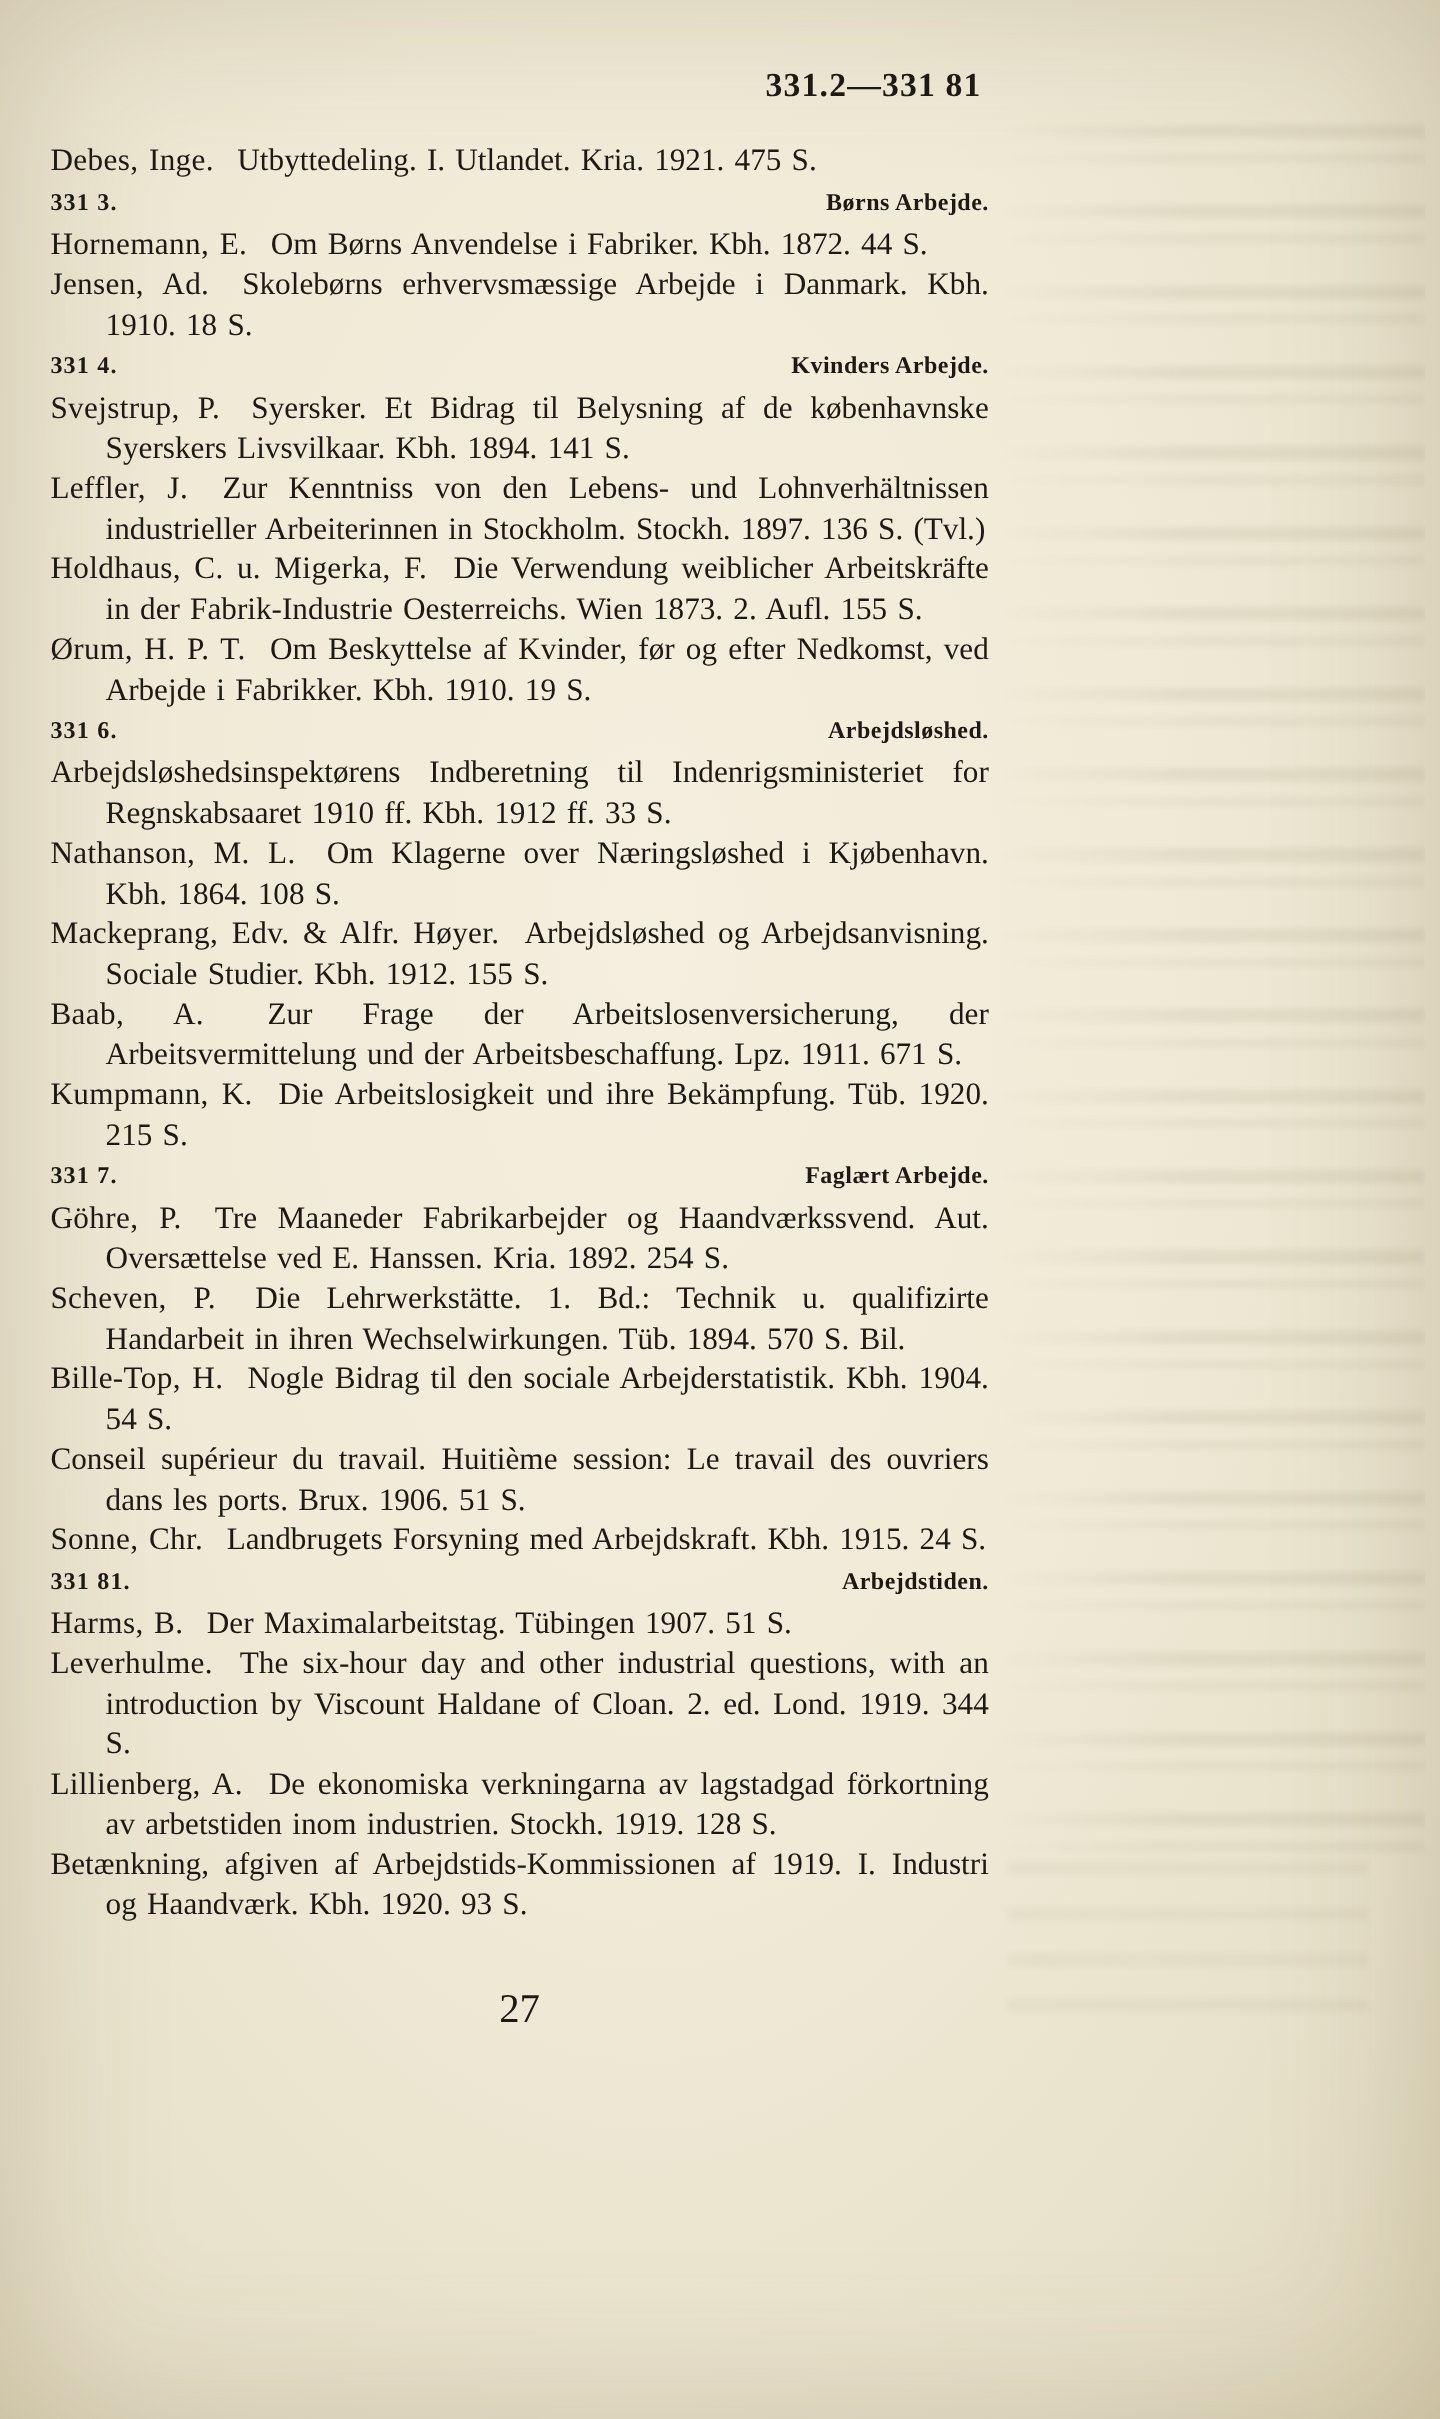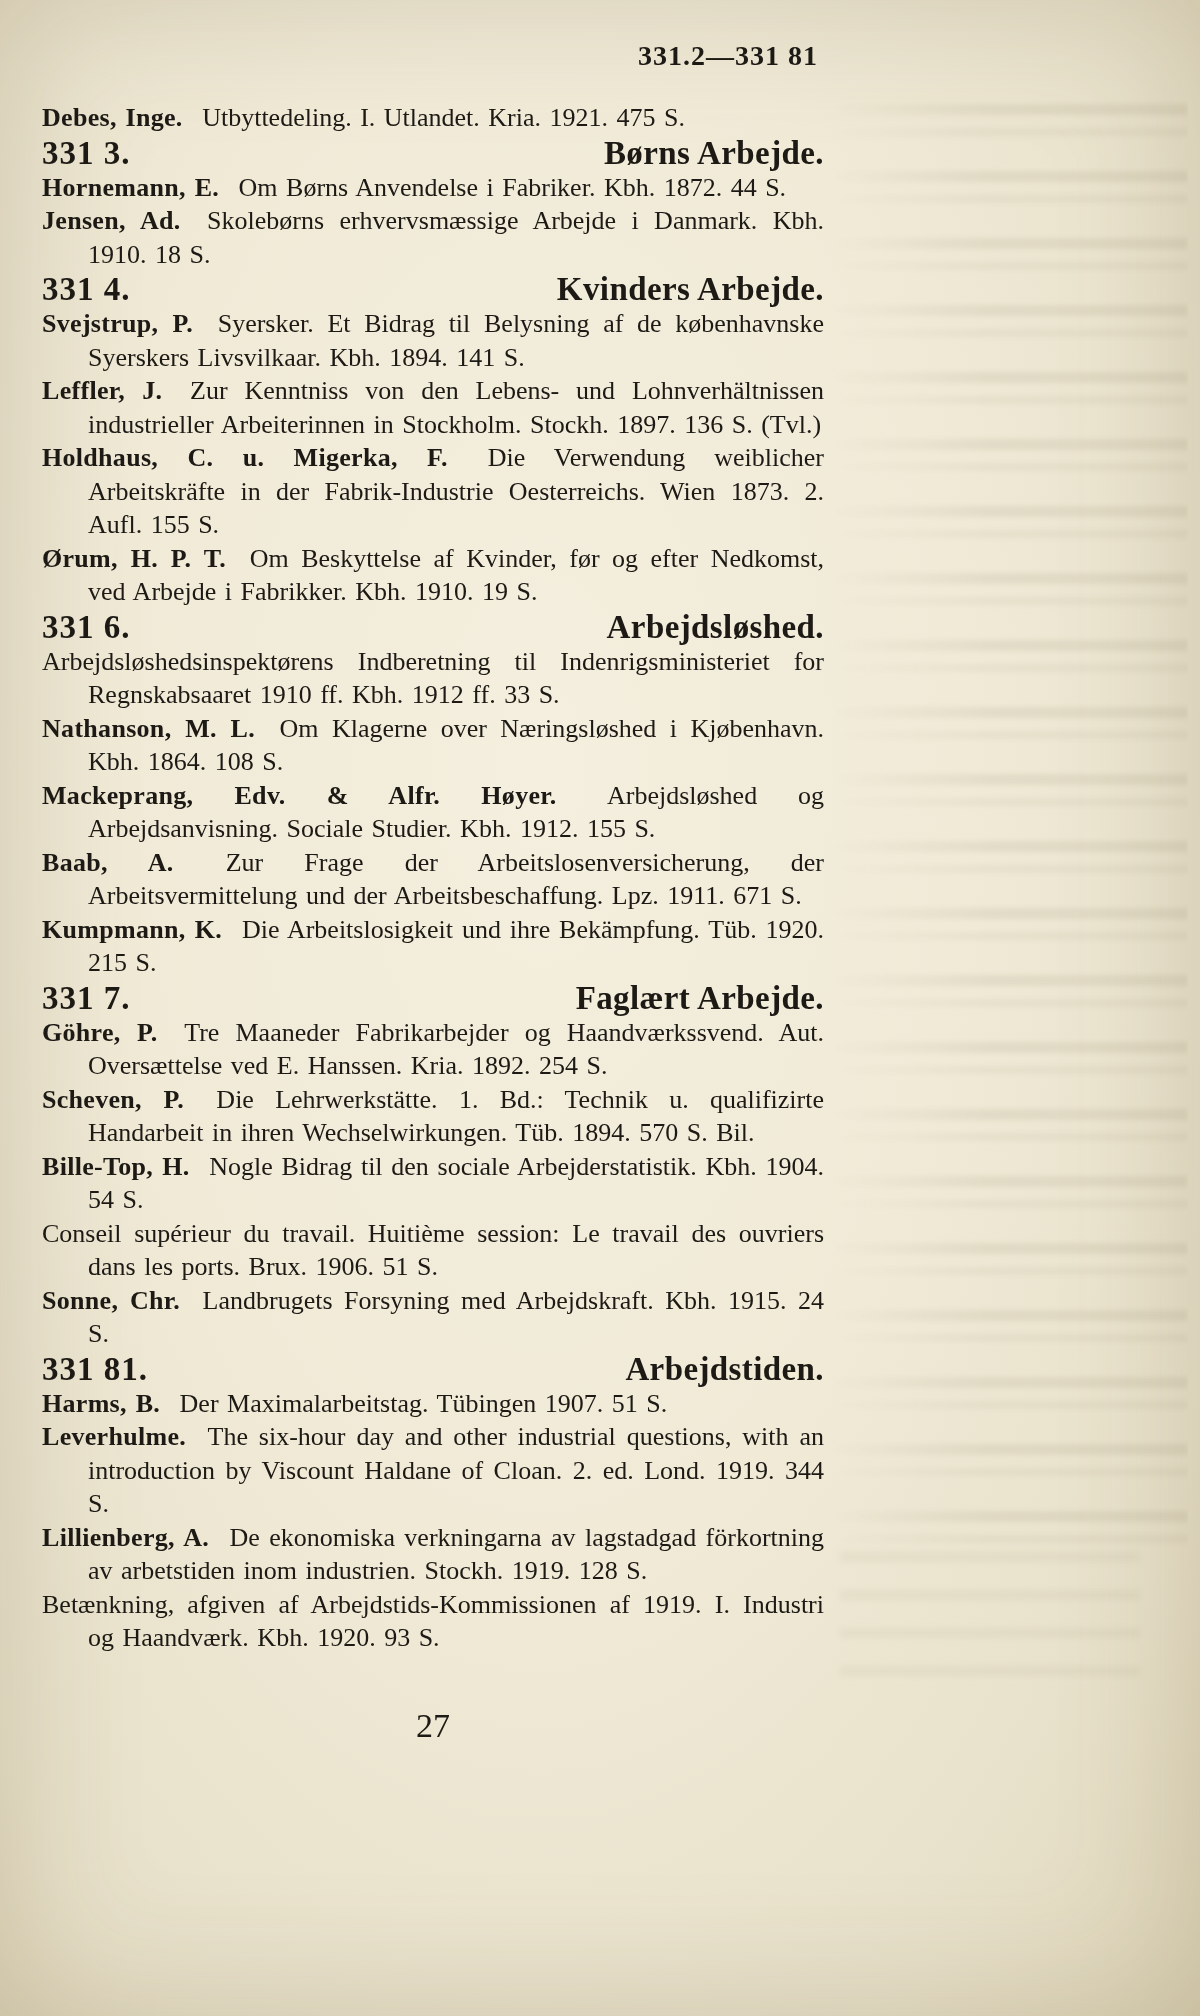--- a/index.html
+++ b/index.html
@@ -55,21 +55,21 @@
       to bottom,
       transparent 0 12px,
       rgba(85, 75, 45, 0.8) 12px 22px,
       transparent 22px 38px
     );
     pointer-events: none;
   }
   .text-block {
     position: absolute;
     left: 42px;
-    top: 41px;
+    top: 57px;
     width: 782px;
   }
   .running-head {
     font-weight: bold;
     font-size: 28px;
     line-height: 30px;
     text-align: right;
     padding-right: 6px;
     letter-spacing: 1px;
     margin-bottom: 30px;
@@ -77,30 +77,30 @@
   .entry {
     margin: 0;
     font-size: 26px;
     line-height: 33.5px;
     text-align: justify;
     word-spacing: 2px;
     padding-left: 46px;
     text-indent: -46px;
   }
   .entry .lead {
-    font-weight: bold;
+    font-weight: normal;
     margin-right: 11px;
     letter-spacing: 0.3px;
   }
   .section-heading {
     display: flex;
     justify-content: space-between;
     align-items: baseline;
     font-weight: bold;
-    font-size: 33px;
+    font-size: 20px;
     line-height: 34px;
     margin: 1px 0 1px 0;
     letter-spacing: 0.4px;
   }
   .section-heading .sec-num {
     letter-spacing: 1px;
   }
   .page-number {
     margin-top: 52px;
     text-align: center;

